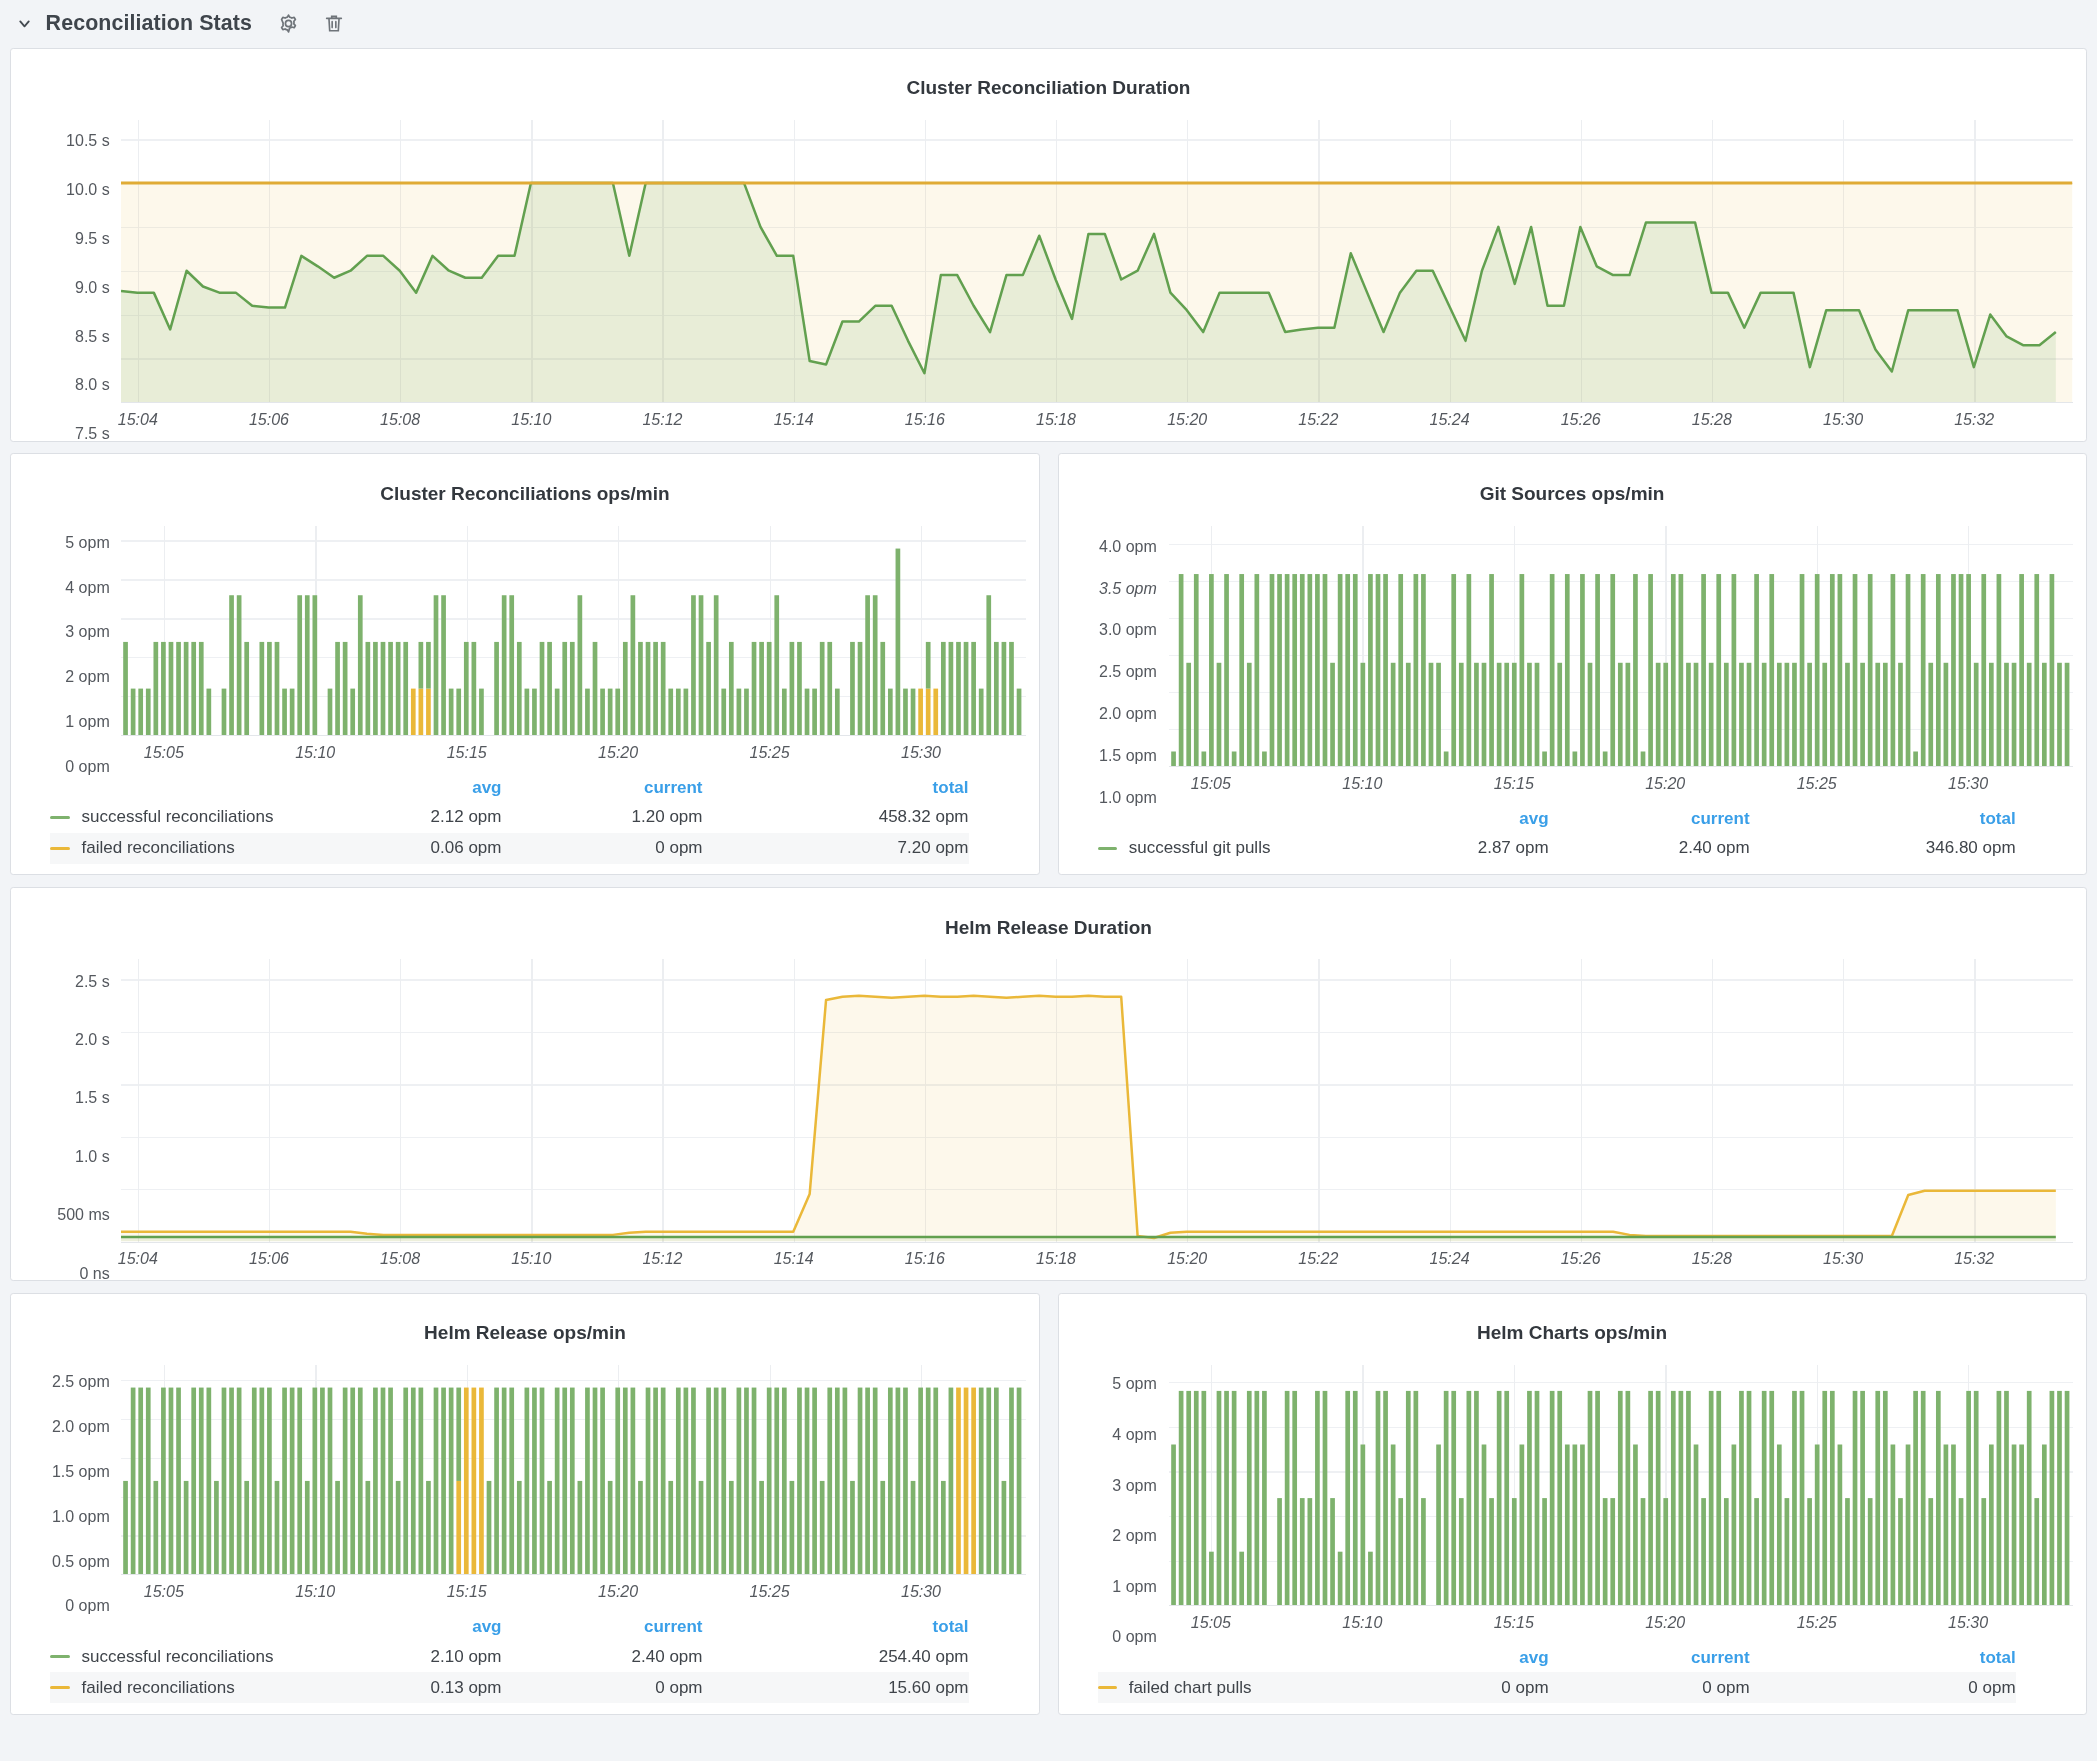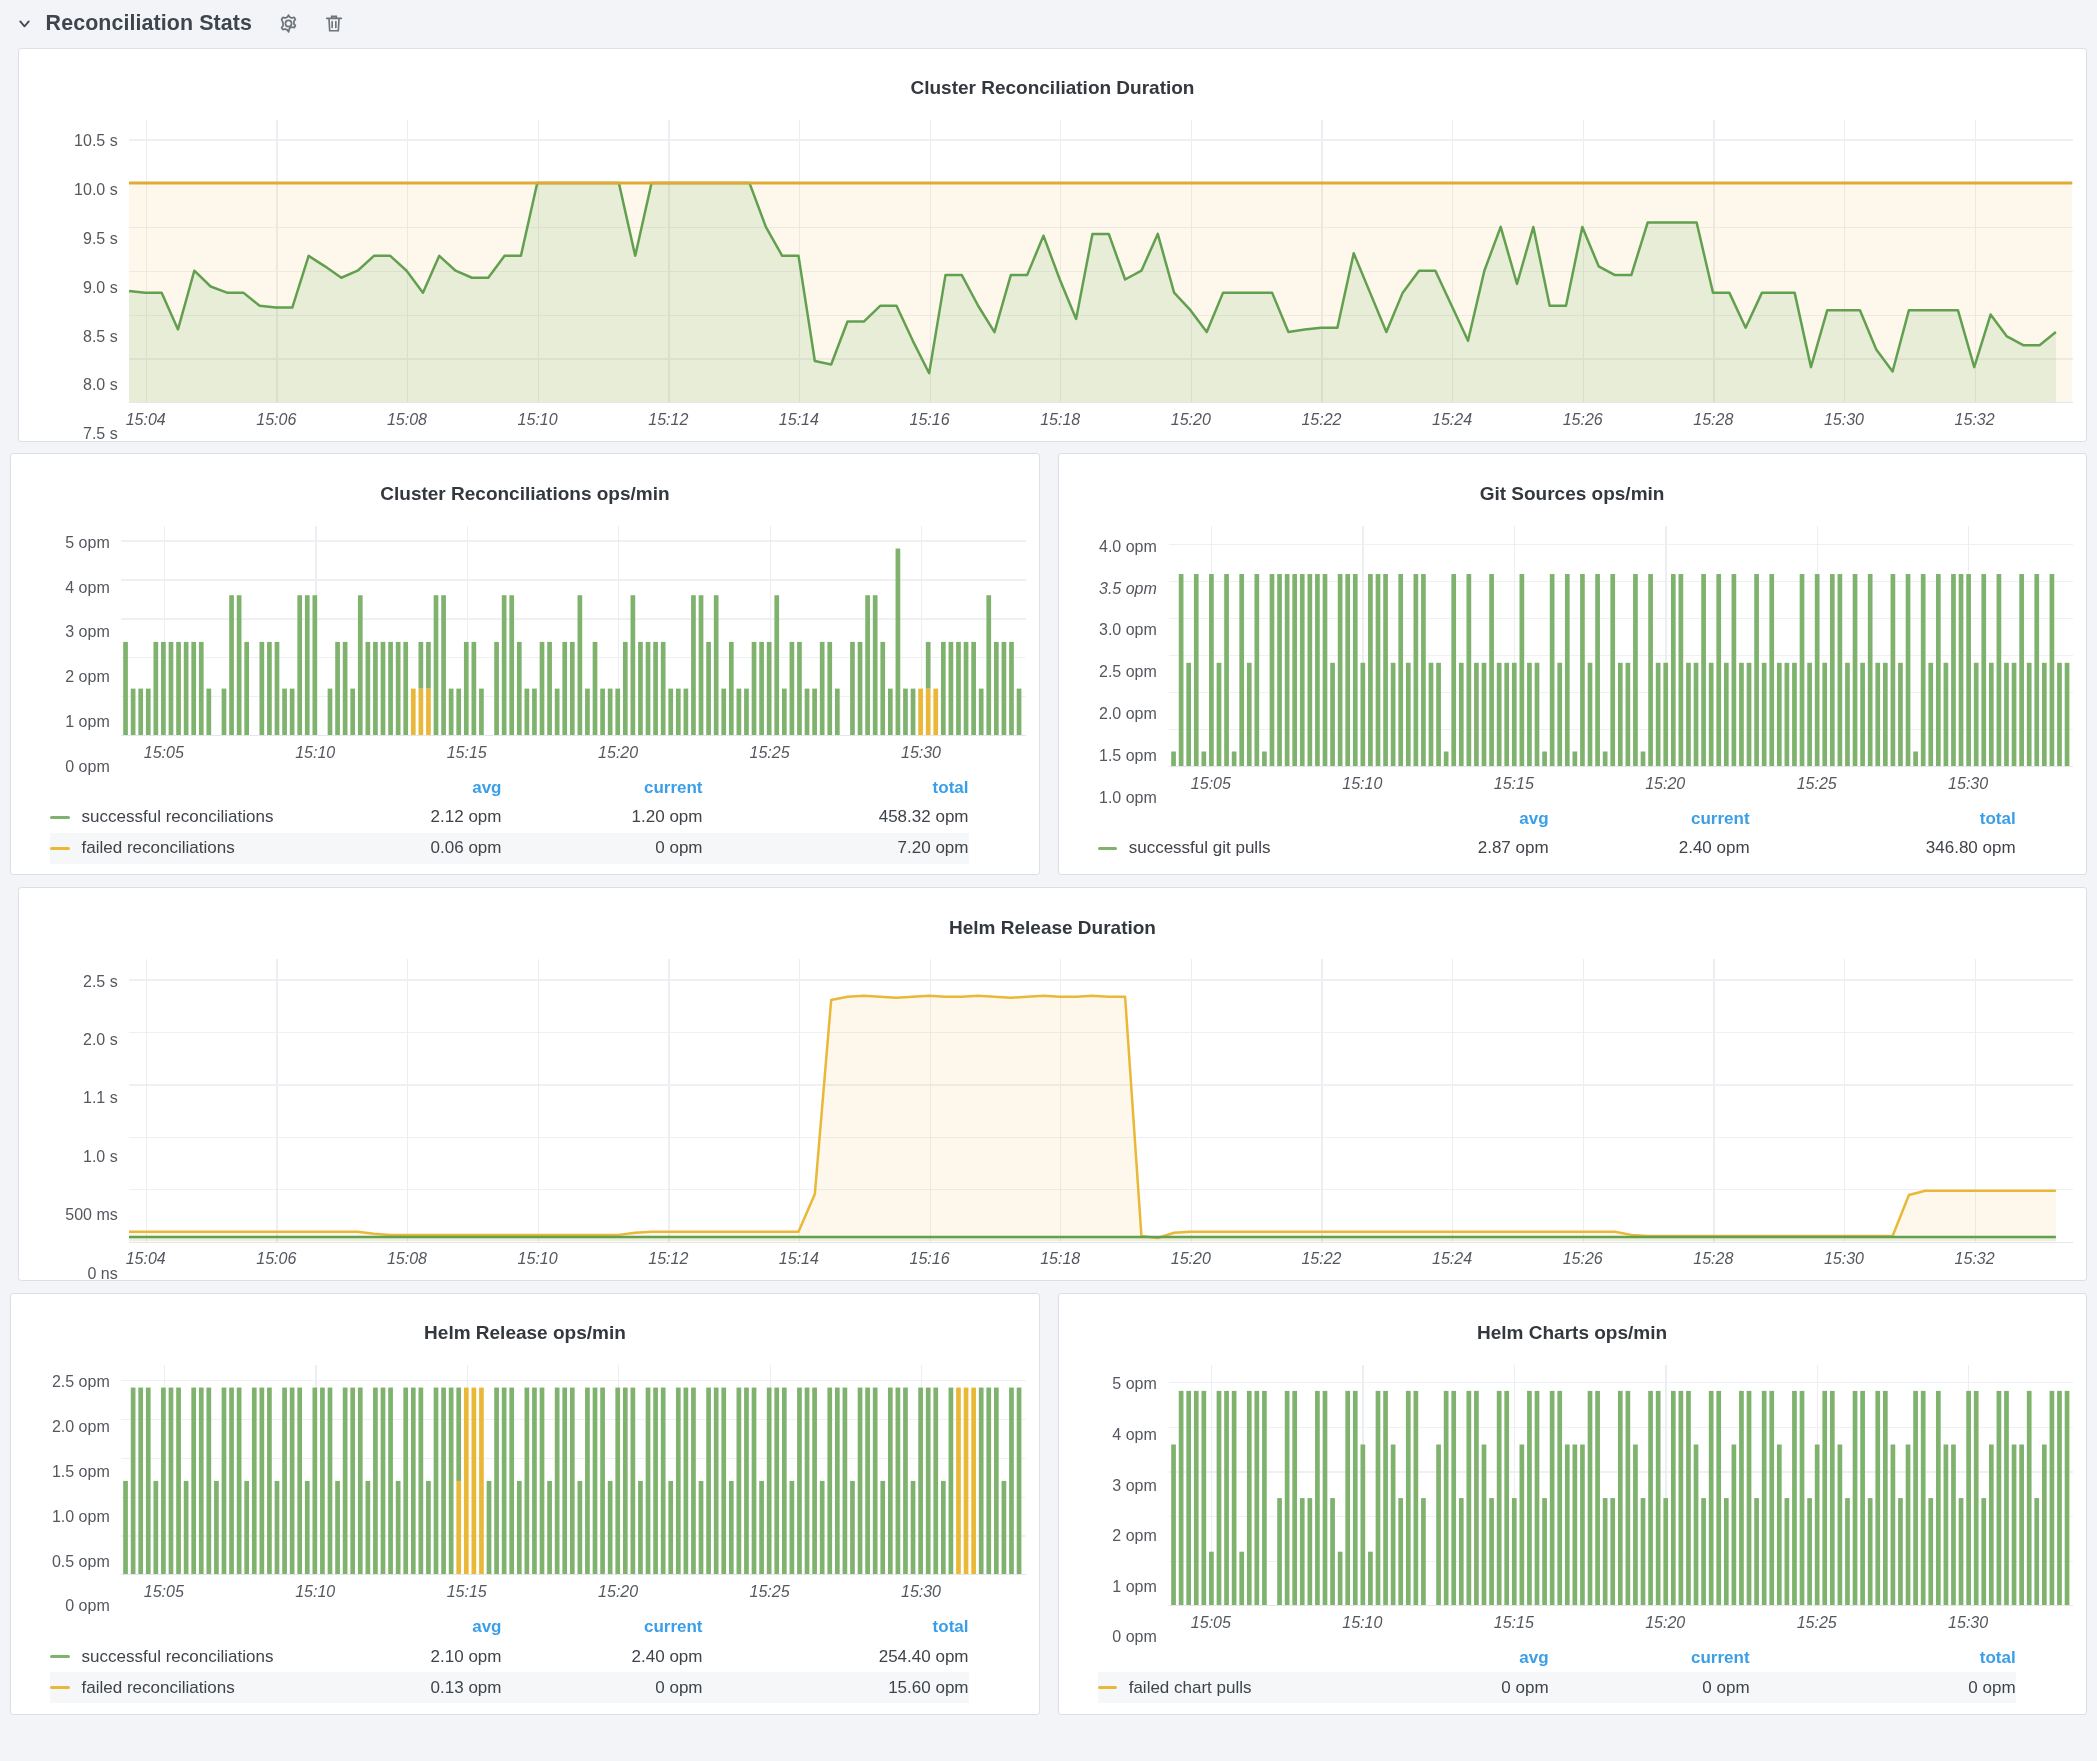--- a/index.html
+++ b/index.html
@@ -3,21 +3,21 @@
 <meta charset="utf-8">
 <style>
   html,body{margin:0;padding:0;background:#f2f4f7;font-family:"Liberation Sans",sans-serif;color:#3c4043;}
   body{width:2097px;min-height:1761px;}
   .dash{padding-top:1.3px;}
   .sec{display:flex;align-items:center;gap:13px;height:36px;margin:3.9px 0 3.9px 15.6px;}
   .sec .t{font-size:21.4px;font-weight:700;color:#3f454c;letter-spacing:0.1px;}
   .sec-icons{display:flex;gap:23px;margin-left:11.7px;align-items:center;}
   .row{display:flex;gap:18px;margin:6.5px 10.4px 11.7px;}
   .panel{background:#fff;border:1.3px solid #dcdfe4;border-radius:3.2px;display:flex;flex-direction:column;padding:7.8px 13px 6.5px;box-sizing:border-box;flex:1;min-width:0;}
-  .panel.h1{height:394px;margin-left:8px;}
+  .panel.h1{height:394px;}
   .panel.h2{height:422px;}
   .ptitle{font-size:19px;font-weight:600;color:#33383e;text-align:center;line-height:32px;flex:none;cursor:pointer;}
   .chart{display:flex;flex:1;min-height:0;}
   .yaxis{width:97px;position:relative;flex:none;}
   .ytick{position:absolute;right:11.7px;transform:translateY(-50%);font-size:16px;color:#54585e;white-space:nowrap;}
   .pw{flex:1;display:flex;flex-direction:column;min-width:0;}
   .plot{flex:1;position:relative;border-bottom:1.3px solid #e3e6ea;}
   .xaxis{height:31px;position:relative;flex:none;font-style:italic;}
   .xtick{position:absolute;top:7.8px;transform:translateX(-50%);font-size:16px;color:#54585e;}
   .hgrid{position:absolute;left:0;right:0;height:1.3px;background:#eef0f3;}
@@ -482,21 +482,21 @@
 
 
   <div class="row">
     <section class="panel h1">
       <h2 class="ptitle">Helm Release Duration</h2>
       <div class="chart">
         <div class="yaxis">
             <div class="ytick" style="top: 100%;">0 ns</div>
             <div class="ytick" style="top: 81.4126%;">500 ms</div>
             <div class="ytick" style="top: 62.8253%;">1.0 s</div>
-            <div class="ytick" style="top: 44.2379%;">1.1 s</div>
+            <div class="ytick" style="top: 44.2379%;">1.5 s</div>
             <div class="ytick" style="top: 25.6506%;">2.0 s</div>
             <div class="ytick" style="top: 7.0632%;">2.5 s</div>
           </div>
         <div class="pw">
           <div class="plot">
               <div class="hgrid" style="top: 81.4126%;"></div>
               <div class="hgrid" style="top: 62.8253%;"></div>
               <div class="hgrid" style="top: 44.2379%;"></div>
               <div class="hgrid" style="top: 25.6506%;"></div>
               <div class="hgrid" style="top: 7.0632%;"></div>

